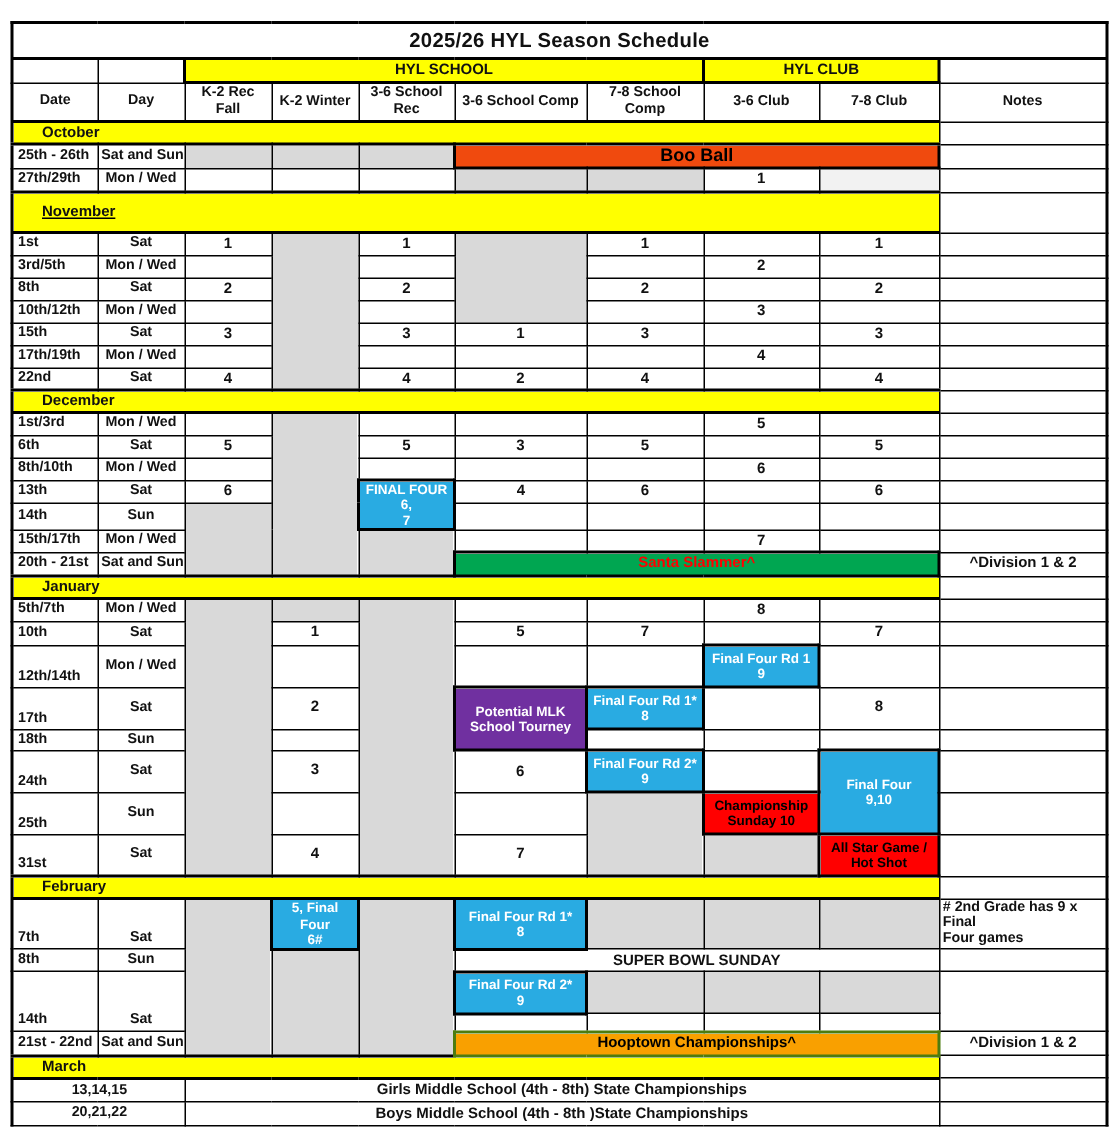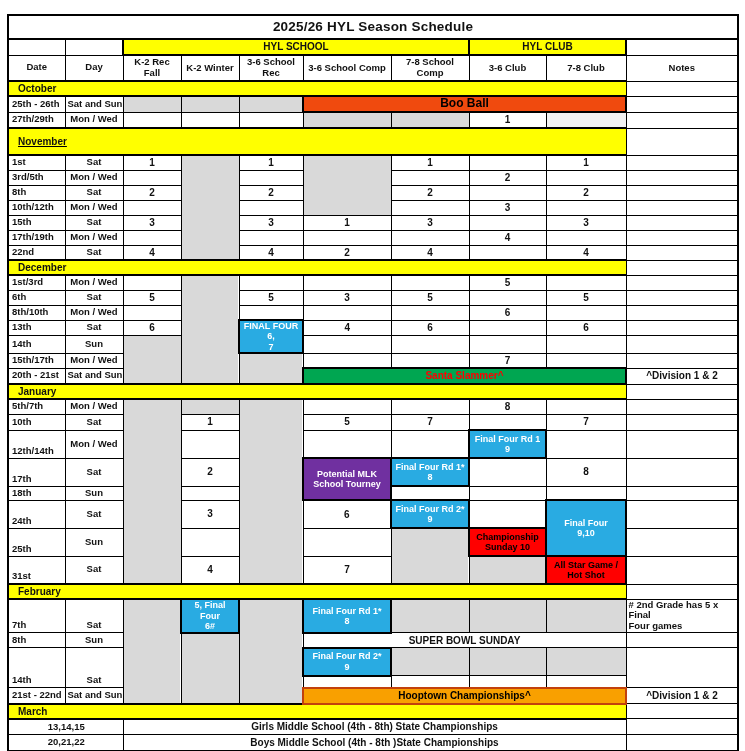--- a/index.html
+++ b/index.html
@@ -4,37 +4,37 @@
 <style>
   html,body{margin:0;padding:0;background:#fff;}
   body{width:745px;height:751px;font-family:"Liberation Sans",sans-serif;overflow:hidden;}
   .page{padding:14px 8px 0 7px;}
   table{border-collapse:collapse;table-layout:fixed;width:730px;border:2px solid #000;}
   td,th{border:1px solid #000;padding:0 2px;text-align:center;vertical-align:middle;
         font-size:10px;font-weight:700;color:#111;line-height:1.15;white-space:pre-line;overflow:hidden;}
   th{font-size:9.5px;background:#fff;}
   .title-cell{font-size:13.5px;border-bottom:2px solid #000;letter-spacing:.2px;}
   .grp{background:var(--c-yellow);border:2px solid #000;}
-  .month{background:var(--c-yellow);text-align:left;padding-left:9px;
+  .month{background:var(--c-yellow);text-align:left;padding-left:19px;
          border-top:2px solid #000;border-bottom:2px solid #000;font-size:10px;}
   [data-name="date-cell"]{text-align:left;padding-left:3px;white-space:nowrap;font-size:9.5px;}
   [data-name="day-cell"]{white-space:nowrap;font-size:9.5px;}
   .ctr{text-align:center;}
   .left{text-align:left;}
   .small{font-size:9.5px;}
   .bottom{vertical-align:bottom;padding-bottom:1px;}
   .big{font-size:12px;}
   .bg-gray{background:var(--c-gray);}
   .bg-lightgray{background:var(--c-lightgray);}
   .bg-blue{background:var(--c-blue);color:#fff;border:2px solid #000;font-size:9px;}
   .bg-purple{background:var(--c-purple);color:#fff;border:2px solid #000;font-size:9px;}
   .bg-red{background:var(--c-red);color:#000;border:2px solid #000;font-size:9px;}
   .bg-green{background:var(--c-green);color:var(--c-red);border:2px solid #000;}
   .bg-booball{background:var(--c-booball);color:#000;border:2px solid #000;}
-  .bg-amber{background:var(--c-amber);color:#000;border:2px solid #c2410c;margin-left:32px;}
+  .bg-amber{background:var(--c-amber);color:#000;border:2px solid #4d7c0f;margin-left:32px;}
   .updated{width:730px;box-sizing:border-box;text-align:right;padding:6px 104px 0 0;
            font-size:10.5px;font-weight:700;color:#111;}
   col.w0{width:57px}col.w1{width:58px}col.w2{width:58px}col.w3{width:58px}col.w4{width:64px}
   col.w5{width:88px}col.w6{width:78px}col.w7{width:77px}col.w8{width:80px}col.w9{width:112px}
 </style>
 </head>
 <body>
 
 <div class="page" data-name="schedule-page">
   <table id="schedule" data-name="season-schedule-table">
@@ -352,21 +352,21 @@
           <td class="bottom" data-name="day-cell">Sat</td>
           <td rowspan="5" class="bg-gray" data-name="blocked-cell"></td>
           <td class="bg-blue" data-name="event-final-four">5,  Final Four
 6#</td>
           <td rowspan="5" class="bg-gray" data-name="blocked-cell"></td>
           <td class="bg-blue" data-name="event-final-four">Final Four Rd 1*
 8</td>
           <td class="bg-gray" data-name="blocked-cell"></td>
           <td class="bg-gray" data-name="blocked-cell"></td>
           <td class="bg-gray" data-name="blocked-cell"></td>
-          <td class="left small" data-name="notes-cell"># 2nd Grade has 5 x Final
+          <td class="left small" data-name="notes-cell"># 2nd Grade has 9 x Final
 Four games</td>
         </tr>
         <tr data-name="schedule-row" style="height: 15px;">
           <td data-name="date-cell">8th</td>
           <td data-name="day-cell">Sun</td>
           <td rowspan="4" class="bg-gray" data-name="blocked-cell"></td>
           <td colspan="4" data-name="event-super-bowl-sunday">SUPER BOWL SUNDAY</td>
           <td data-name="notes-cell"></td>
         </tr>
         <tr data-name="schedule-row" style="height: 28px;">

